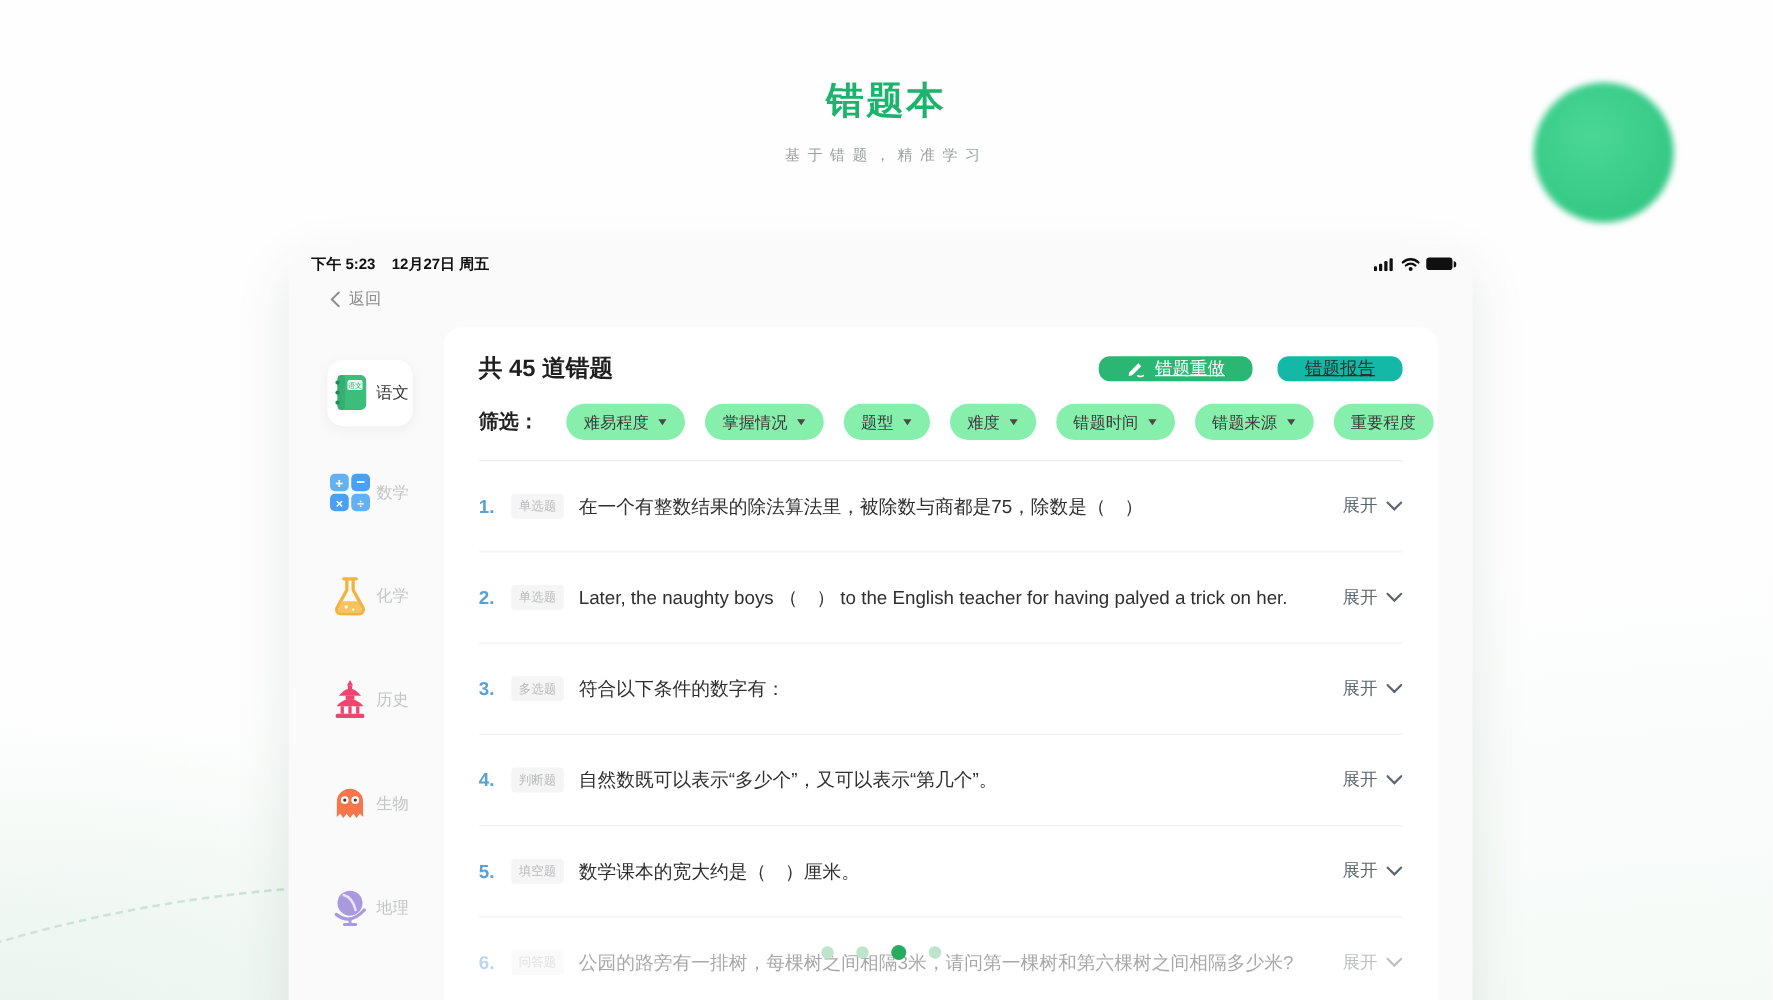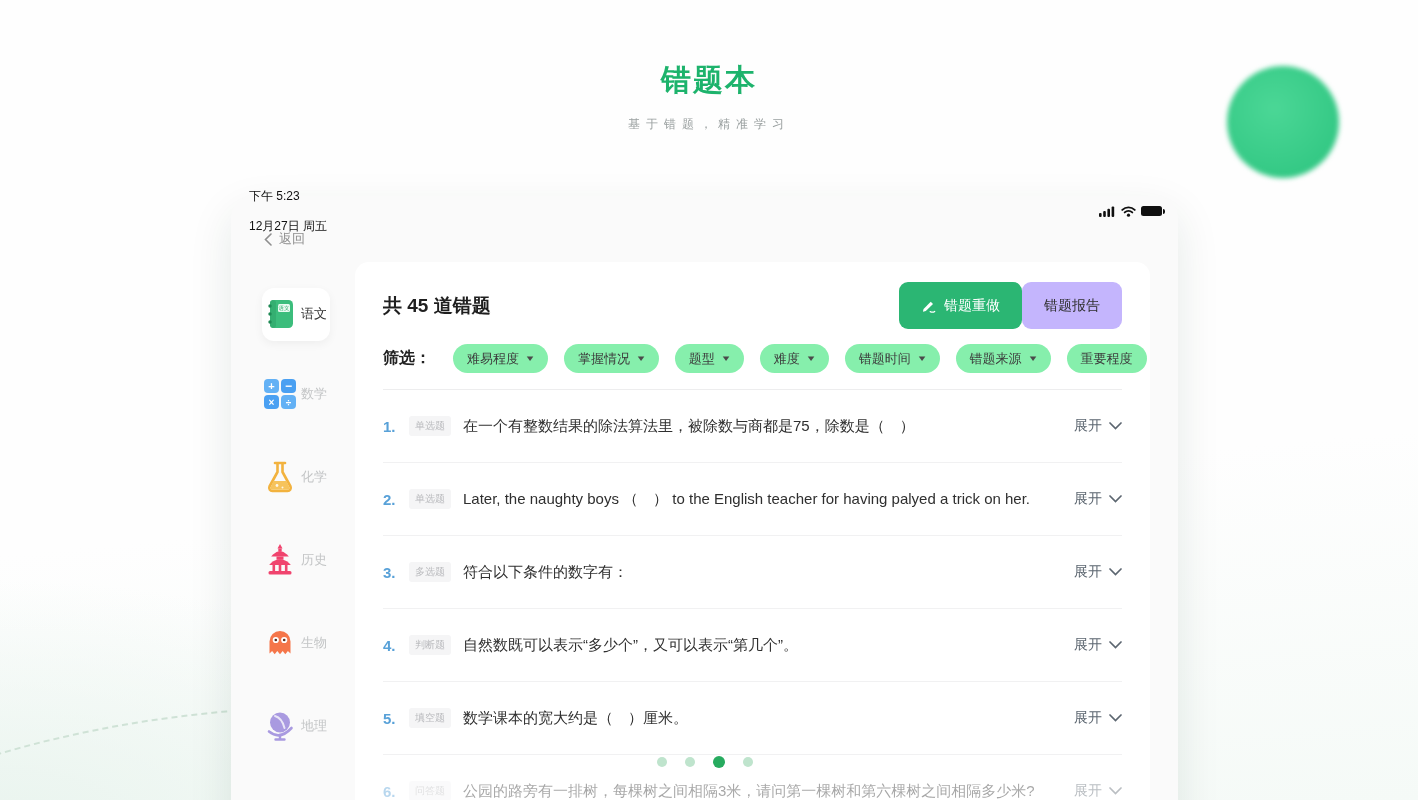--- a/index.html
+++ b/index.html
@@ -28,21 +28,21 @@
     filter:blur(2.5px);
   }
   .tablet{
     position:absolute;left:231px;top:196px;width:947px;height:640px;
     background:#fafafa;border-radius:22px 22px 0 0;
     box-shadow:0 16px 44px rgba(20,60,40,.10);
   }
   
   .statusbar{position:absolute;left:18px;right:16px;top:7px;height:16px;
     display:flex;align-items:center;justify-content:space-between;}
-  .sb-left{display:flex;gap:13px;font-size:12px;font-weight:400;color:#101010;flex-direction:column;}
+  .sb-left{display:flex;gap:13px;font-size:12px;font-weight:700;color:#101010;}
   .sb-right{display:flex;align-items:center;gap:5px;}
   .battery{width:21px;height:10px;background:#101010;border-radius:2.5px;position:relative;}
   .battery::after{content:"";position:absolute;right:-3px;top:2.5px;width:2px;height:5px;
     background:#101010;border-radius:0 2px 2px 0;}
   
   .back{position:absolute;left:33px;top:34px;display:flex;align-items:center;gap:7px;
     font-size:13px;color:#8e8e8e;cursor:pointer;}
   
   .sidebar{position:absolute;left:31px;top:92px;width:68px;}
   .side-item{position:absolute;left:0;width:68px;display:flex;flex-direction:row;
@@ -50,25 +50,25 @@
   .side-item.active{background:#fff;border-radius:12px;box-shadow:0 3px 10px rgba(0,0,0,.05);
     padding:8px 0 9px;}
   .side-item .icn{width:36px;height:36px;display:block;}
   .side-label{font-size:13px;color:#c3c5c6;}
   .side-item.active .side-label{color:#333;}
   
   .panel{position:absolute;left:124px;top:66px;width:795px;height:600px;background:#fff;
     border-radius:14px;padding:20px 28px 0;box-sizing:border-box;overflow:hidden;}
   .head-row{display:flex;align-items:center;}
   .count{font-size:19px;font-weight:700;color:#1f1f1f;}
-  .btn{height:47px;border:none;border-radius:9px;font-size:14px;display:flex;
+  .btn{height:20px;border:none;border-radius:9px;font-size:14px;display:flex;
     align-items:center;justify-content:center;gap:7px;cursor:pointer;
-    font-family:inherit;padding:0 22px;}
+    font-family:inherit;padding:0 22px;text-decoration:underline;}
   .btn-green{background:#2bb673;color:#fff;margin-left:auto;}
-  .btn-gray{background:#c4b5fd;color:#2e2e2e;}
+  .btn-gray{background:#14b8a6;color:#2e2e2e;margin-left:20px;}
   
   .filter-row{display:flex;align-items:center;margin-top:15px;gap:16px;white-space:nowrap;}
   .filter-label{font-size:16px;font-weight:700;color:#222;margin-right:6px;}
   .pill{height:29px;border-radius:15px;background:#86efac;display:flex;align-items:center;
     gap:7px;padding:0 14px;font-size:13px;color:#3c3c3c;cursor:pointer;flex:0 0 auto;}
   .caret{font-size:8px;color:#4a4a4a;transform:scaleX(1.4);}
   .filter-div{height:1px;background:#ededee;margin-top:16px;}
   
   .qrow{height:72px;display:flex;align-items:center;border-bottom:1px solid #f1f1f2;}
   .qnum{font-size:15px;font-weight:700;color:#58a1d8;width:26px;flex:0 0 auto;}

